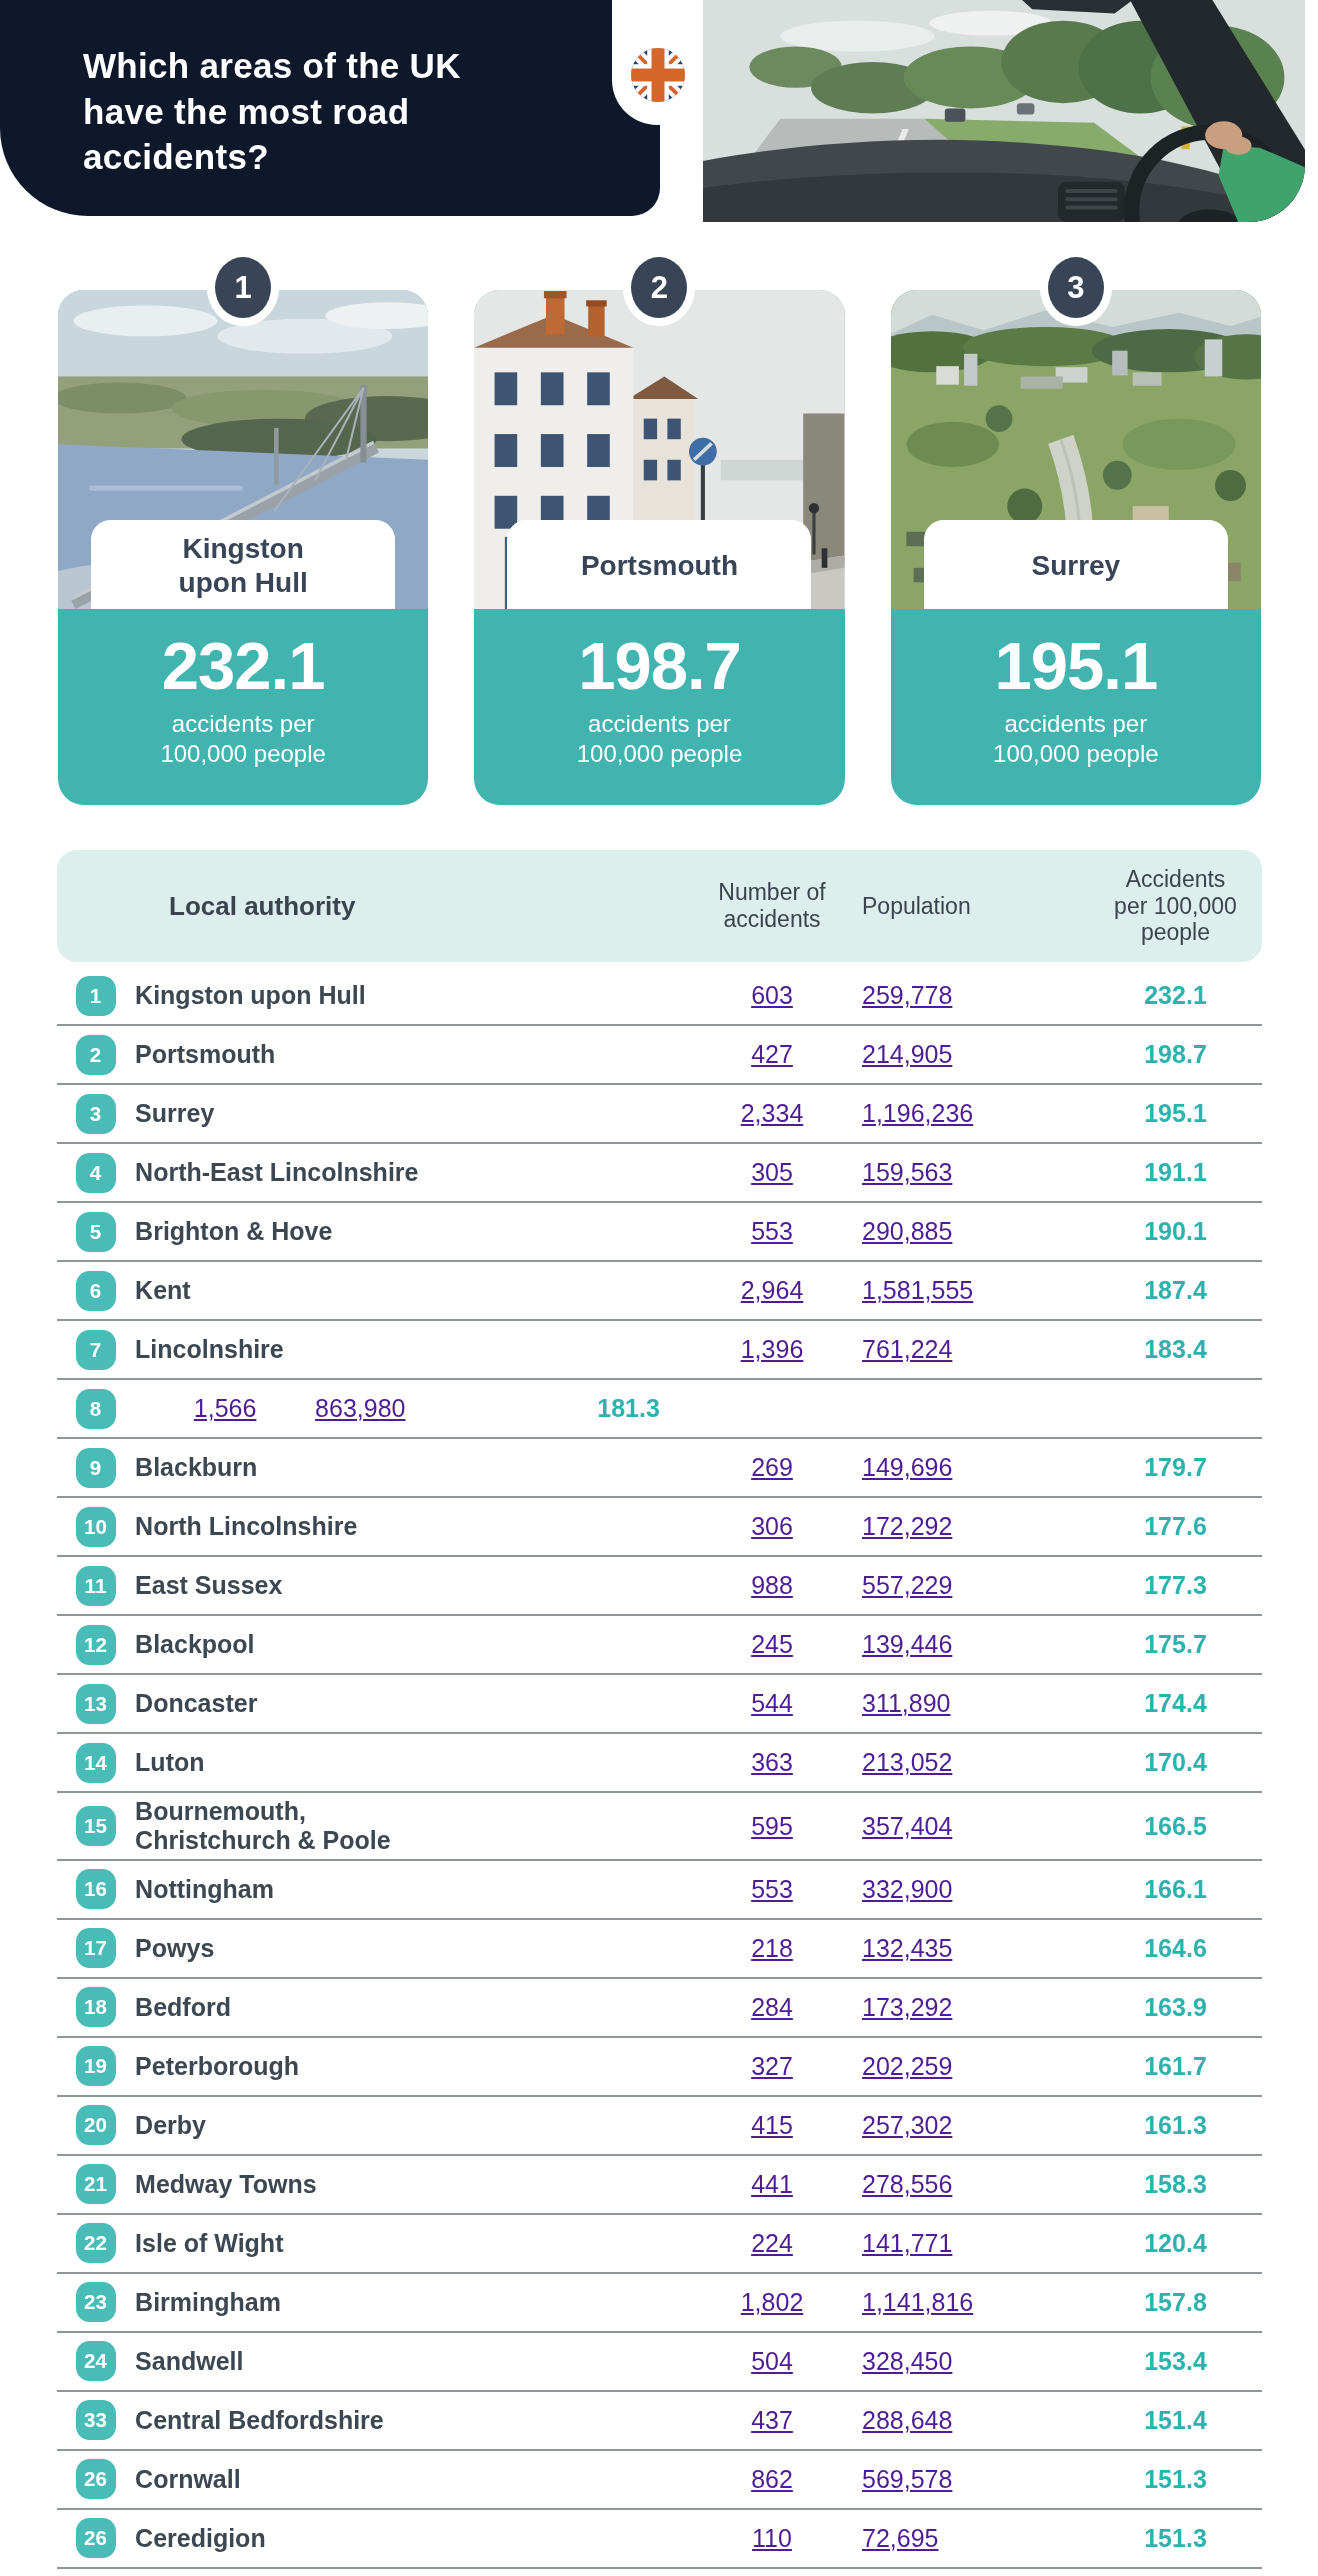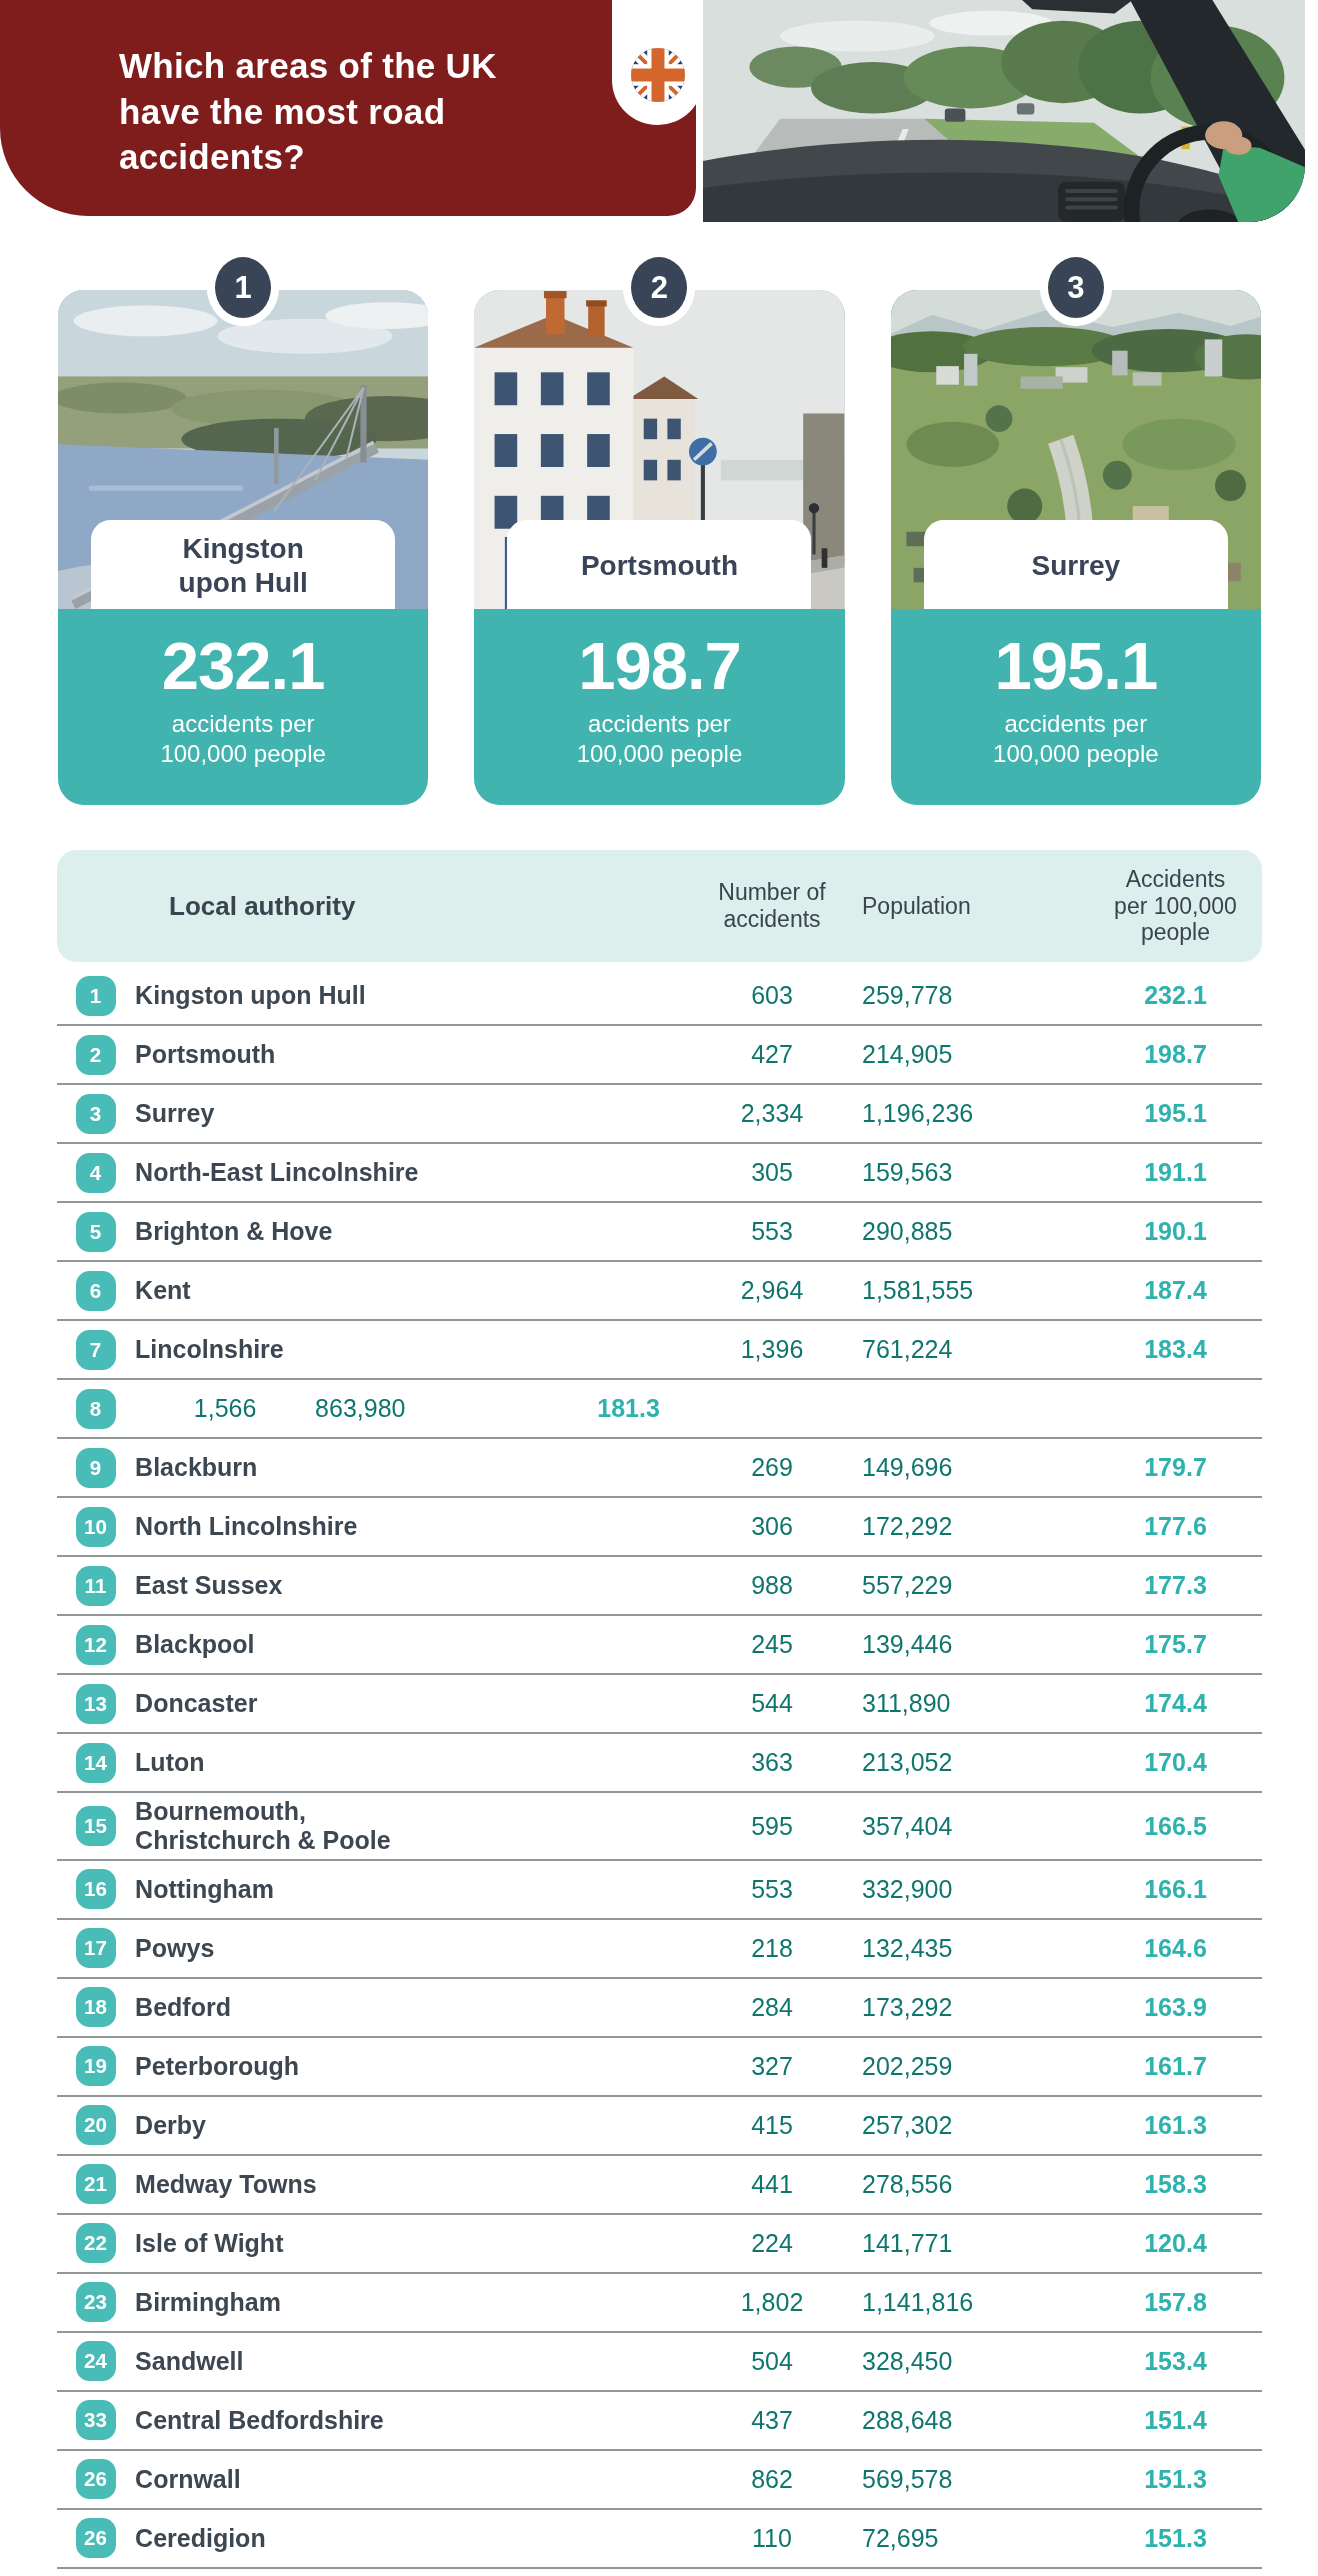--- a/index.html
+++ b/index.html
@@ -4,21 +4,21 @@
 <style>
   html,body{margin:0;padding:0;}
   body{
     width:1319px;height:2908px;background:#ffffff;position:relative;overflow:hidden;
     font-family:"Liberation Sans","DejaVu Sans",sans-serif;color:#3D4751;
   }
   
   .header{position:relative;width:1319px;height:223px;}
   .header-teal{
     position:absolute;left:0;top:0;width:660px;height:216px;
-    background:#7f1d1d;border-radius:0 0 28px 88px;padding-left:36px;
+    background:#0f172a;border-radius:0 0 28px 88px;
   }
   .header-title{
     padding:43px 0 0 83px;max-width:443px;
     color:#ffffff;font-size:35px;font-weight:bold;line-height:1.30;letter-spacing:0.3px;
   }
   .flag-pill{
     position:absolute;left:612px;top:0;width:91px;height:125px;background:#ffffff;
     border-radius:0 0 45px 45px;display:flex;align-items:center;justify-content:center;
     padding-top:0;z-index:3;
   }
@@ -74,21 +74,21 @@
   .trow{
     display:flex;align-items:center;min-height:57px;padding:0 0 0 18.5px;
   }
   .trow + .trow{border-top:2.1px solid #8F969A;}
   .rank-badge{
     width:40px;height:40px;border-radius:13.4px;background:#49BCB7;flex:0 0 40px;
     display:flex;align-items:center;justify-content:center;
     color:#fff;font-size:20.6px;font-weight:bold;margin-right:19.6px;
   }
   .trow .col-name{font-size:25px;font-weight:bold;color:#3D4751;white-space:pre-line;line-height:1.15;padding:4.1px 0;}
-  .trow .col-acc,.trow .col-pop{font-size:25px;color:#0f766e;}
+  .trow .col-acc,.trow .col-pop{font-size:25px;color:#4c1d95;text-decoration:underline;}
   .trow .col-rate{font-size:25px;font-weight:bold;color:#2EB2AE;}
 </style>
 </head>
 <body>
 
 <div class="header">
   <div class="header-teal">
     <div class="header-title">Which areas of the UK have the most road accidents?</div>
   </div>
   <div class="flag-pill">

